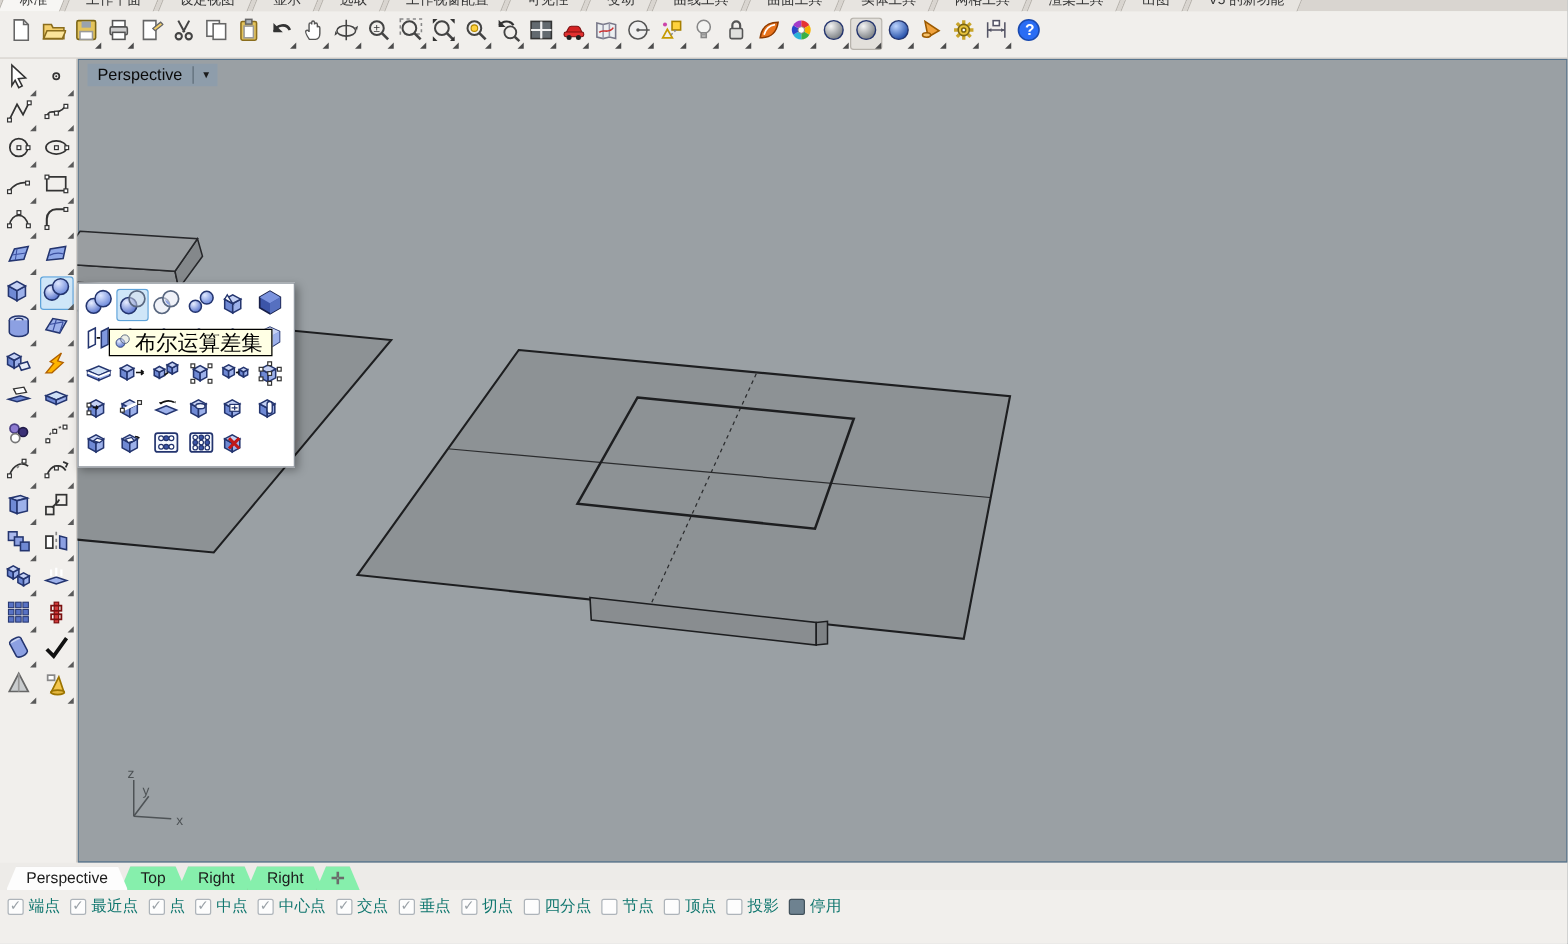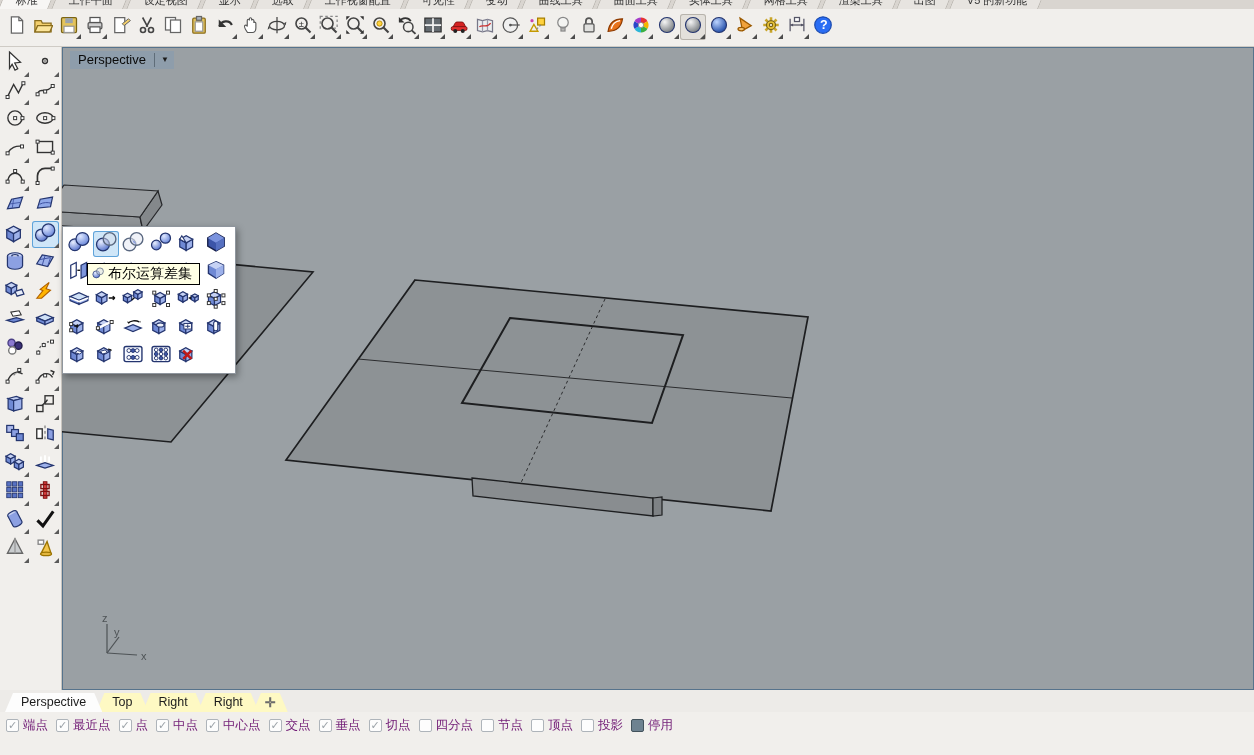--- a/index.html
+++ b/index.html
@@ -37,32 +37,32 @@
   .vplabel .arr{font-size:8px;color:#1c1c1c;padding:0 2px;}
   
   .flyout{position:absolute;left:0;top:179px;width:168px;background:#fff;
           border:1px solid #8f969e;box-shadow:2px 3px 7px rgba(0,0,0,.35);padding:3px 2px;
           display:grid;grid-template-columns:repeat(6,27.4px);grid-auto-rows:28px;
           justify-items:center;align-items:center;z-index:4;}
   .fcell{width:26px;height:26px;display:flex;align-items:center;justify-content:center;}
   .fcell.hl{background:var(--hlbg,#cfe6f8);box-shadow:inset 0 0 0 1px var(--hlbd,#5fa3d9);border-radius:3px;}
   .tooltip{position:absolute;left:25px;top:216px;height:20px;display:flex;align-items:center;gap:4px;
            background:var(--ttbg,#ffffe4);border:1px solid #000;padding:0 7px 0 4px;
-           font-size:14px;color:#000;z-index:6;white-space:nowrap;}
+           font-size:17px;color:#000;z-index:6;white-space:nowrap;}
   
   .vptabs{height:22px;display:flex;align-items:flex-end;background:#edebe8;padding-left:5px;}
-  .vtab{height:19px;line-height:19px;padding:0 16px;font-size:12.5px;color:#1c1c1c;background:#fef9c3;
+  .vtab{height:19px;line-height:19px;padding:0 16px;font-size:12.5px;color:#1c1c1c;background:#86efac;
         clip-path:polygon(8px 0,calc(100% - 8px) 0,100% 100%,0 100%);margin-right:-6px;
         filter:drop-shadow(0 0 0.6px #9a968f);}
   .vtab.active{background:#fdfdfd;z-index:2;}
   .vtab.add{padding:0 12px;color:#6b6b6b;font-weight:bold;font-size:13px;}
   
   .statusbar{height:26px;display:flex;align-items:center;gap:8px;padding-left:6px;font-size:12.5px;background:#f1efec;}
   .osnap{display:flex;align-items:center;gap:4px;}
-  .osnap .lbl{color:#701a75;}
+  .osnap .lbl{color:#0f766e;}
   .cb{width:13px;height:13px;box-sizing:border-box;background:#fdfdfd;border:1px solid #aeb4ba;border-radius:2px;
       font-size:11px;line-height:11px;text-align:center;color:#9aa1a7;}
   .cb.filled{background:var(--disfill,#6e8290);border-color:#42525c;}
   .filler{height:22px;background:#f1efec;}
 </style>
 </head>
 <body>
 
 <div class="ribbon" id="ribbon">
     <div class="rtab active"><span>标准</span></div>

